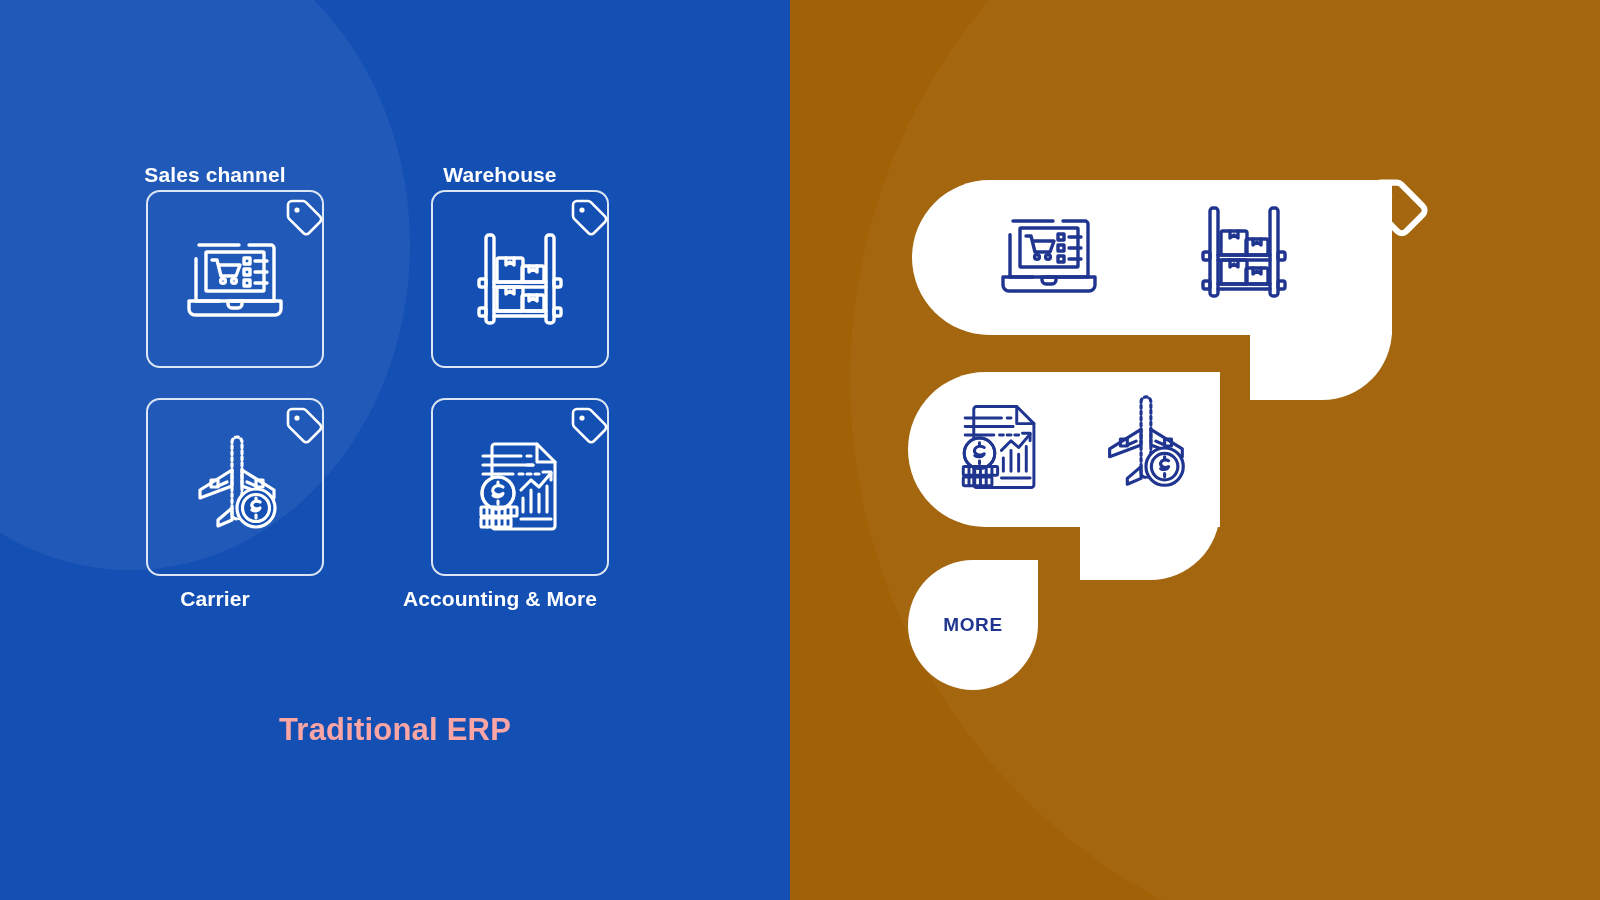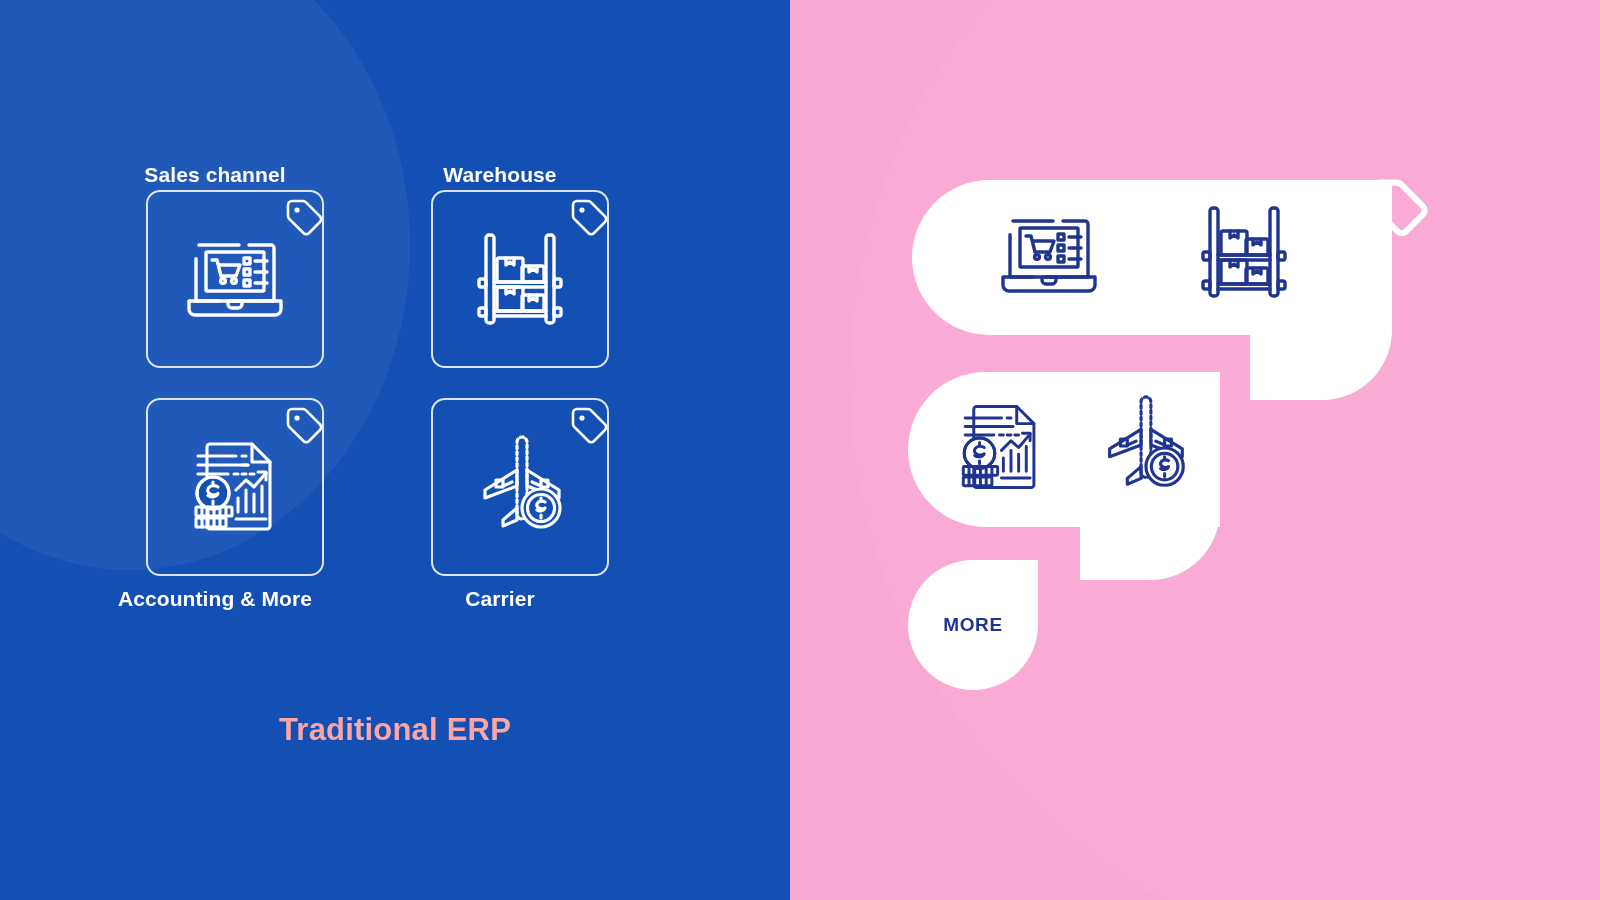--- a/index.html
+++ b/index.html
@@ -90,21 +90,21 @@
     color: #fca5a5;
     font-size: 31px;
     font-weight: bold;
     letter-spacing: 0.2px;
   }
 
   
   .right-panel {
     position: relative;
     width: 810px; height: 900px;
-    background: #f9a8d4;
+    background: #a16207;
     overflow: hidden;
     flex: none;
   }
   .right-glow {
     position: absolute;
     left: 60px; top: -210px;
     width: 1180px; height: 1180px;
     border-radius: 50%;
     background: rgba(255,255,255,0.035);
     pointer-events: none;
@@ -256,20 +256,54 @@
                 <path d="M6 22 L6 11 a4 4 0 0 1 4 -4 l11 0 a4 4 0 0 1 2.8 1.2 L38 22.4 a4 4 0 0 1 0 5.6 L27 39 a4 4 0 0 1 -5.6 0 L7.2 24.8 A4 4 0 0 1 6 22 z"></path>
                 <circle cx="15" cy="16" r="2.6" fill="#ffffff" stroke="none"></circle>
               </svg>
             </div>
           </div>
         </div>
 
         <div class="cell">
           <div class="tile-wrap">
             <div class="tile">
+              <svg width="110" height="110" viewBox="0 0 110 110" fill="none" stroke="#ffffff" stroke-width="3.2" stroke-linecap="round" stroke-linejoin="round">
+
+                <path d="M52 10 a5 5 0 0 1 10 0 v72 a5 5 0 0 1 -10 0 z" stroke-dasharray="3 3"></path>
+
+                <path d="M52 38 L20 58 v8 l32 -12 z"></path>
+                <path d="M62 38 L94 58 v8 l-32 -12 z"></path>
+
+                <path d="M52 76 L38 88 v6 l14 -6 z"></path>
+                <path d="M62 76 L76 88 v6 l-14 -6 z"></path>
+
+                <path d="M31 48 h7 v7 h-7z"></path>
+                <path d="M76 48 h7 v7 h-7z"></path>
+                <path d="M38 54 l9 -4"></path>
+                <path d="M76 54 l-9 -4"></path>
+
+                <circle cx="76" cy="76" r="19" fill="#1450B4"></circle>
+                <circle cx="76" cy="76" r="13.5"></circle>
+                <path d="M80 70 a5 4 0 0 0 -8 2 a5 4 0 0 0 8 4 a5 4 0 0 1 -8 2"></path>
+                <path d="M76 66 v3 M76 83 v3"></path>
+              </svg>
+            </div>
+            <div class="tag-badge">
+              <svg width="46" height="46" viewBox="0 0 46 46" fill="none" stroke="#ffffff" stroke-width="2.6" stroke-linejoin="round">
+                <path d="M6 22 L6 11 a4 4 0 0 1 4 -4 l11 0 a4 4 0 0 1 2.8 1.2 L38 22.4 a4 4 0 0 1 0 5.6 L27 39 a4 4 0 0 1 -5.6 0 L7.2 24.8 A4 4 0 0 1 6 22 z"></path>
+                <circle cx="15" cy="16" r="2.6" fill="#ffffff" stroke="none"></circle>
+              </svg>
+            </div>
+          </div>
+          <div class="cell-label below">Carrier</div>
+        </div>
+
+        <div class="cell">
+          <div class="tile-wrap">
+            <div class="tile">
               <svg width="110" height="110" viewBox="0 0 110 110" fill="none" stroke="#ffffff" stroke-width="3.1" stroke-linecap="round" stroke-linejoin="round">
 
                 <path d="M30 12 h42 l18 18 v64 a3 3 0 0 1 -3 3 h-57 a3 3 0 0 1 -3 -3 v-79 a3 3 0 0 1 3 -3z"></path>
                 <path d="M72 12 v18 h18"></path>
 
                 <path d="M18 24 h38"></path>
                 <path d="M18 33 h50"></path>
                 <path d="M18 42 h30"></path>
                 <path d="M62 24 h4 M62 33 h6 M54 42 h4 M62 42 h4 M70 42 h4"></path>
 
@@ -291,54 +325,20 @@
               </svg>
             </div>
             <div class="tag-badge">
               <svg width="46" height="46" viewBox="0 0 46 46" fill="none" stroke="#ffffff" stroke-width="2.6" stroke-linejoin="round">
                 <path d="M6 22 L6 11 a4 4 0 0 1 4 -4 l11 0 a4 4 0 0 1 2.8 1.2 L38 22.4 a4 4 0 0 1 0 5.6 L27 39 a4 4 0 0 1 -5.6 0 L7.2 24.8 A4 4 0 0 1 6 22 z"></path>
                 <circle cx="15" cy="16" r="2.6" fill="#ffffff" stroke="none"></circle>
               </svg>
             </div>
           </div>
           <div class="cell-label below wide">Accounting &amp; More</div>
-        </div>
-
-        <div class="cell">
-          <div class="tile-wrap">
-            <div class="tile">
-              <svg width="110" height="110" viewBox="0 0 110 110" fill="none" stroke="#ffffff" stroke-width="3.2" stroke-linecap="round" stroke-linejoin="round">
-
-                <path d="M52 10 a5 5 0 0 1 10 0 v72 a5 5 0 0 1 -10 0 z" stroke-dasharray="3 3"></path>
-
-                <path d="M52 38 L20 58 v8 l32 -12 z"></path>
-                <path d="M62 38 L94 58 v8 l-32 -12 z"></path>
-
-                <path d="M52 76 L38 88 v6 l14 -6 z"></path>
-                <path d="M62 76 L76 88 v6 l-14 -6 z"></path>
-
-                <path d="M31 48 h7 v7 h-7z"></path>
-                <path d="M76 48 h7 v7 h-7z"></path>
-                <path d="M38 54 l9 -4"></path>
-                <path d="M76 54 l-9 -4"></path>
-
-                <circle cx="76" cy="76" r="19" fill="#1450B4"></circle>
-                <circle cx="76" cy="76" r="13.5"></circle>
-                <path d="M80 70 a5 4 0 0 0 -8 2 a5 4 0 0 0 8 4 a5 4 0 0 1 -8 2"></path>
-                <path d="M76 66 v3 M76 83 v3"></path>
-              </svg>
-            </div>
-            <div class="tag-badge">
-              <svg width="46" height="46" viewBox="0 0 46 46" fill="none" stroke="#ffffff" stroke-width="2.6" stroke-linejoin="round">
-                <path d="M6 22 L6 11 a4 4 0 0 1 4 -4 l11 0 a4 4 0 0 1 2.8 1.2 L38 22.4 a4 4 0 0 1 0 5.6 L27 39 a4 4 0 0 1 -5.6 0 L7.2 24.8 A4 4 0 0 1 6 22 z"></path>
-                <circle cx="15" cy="16" r="2.6" fill="#ffffff" stroke="none"></circle>
-              </svg>
-            </div>
-          </div>
-          <div class="cell-label below">Carrier</div>
         </div>
 
       </div>
 
       <div class="erp-title">Traditional ERP</div>
     </div>
   </div>
 
   <div class="right-panel">
     <div class="right-glow"></div>

